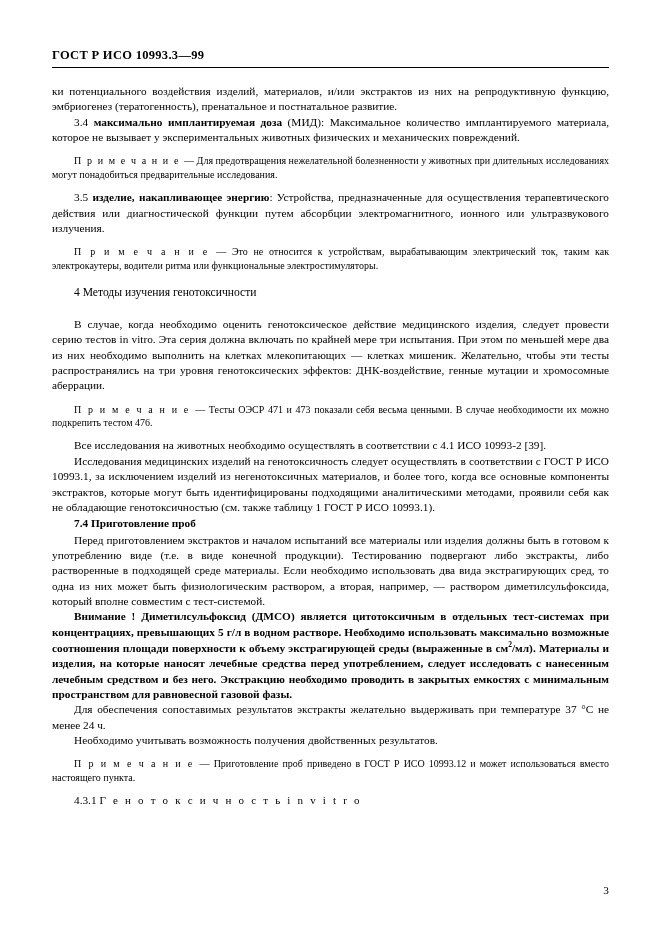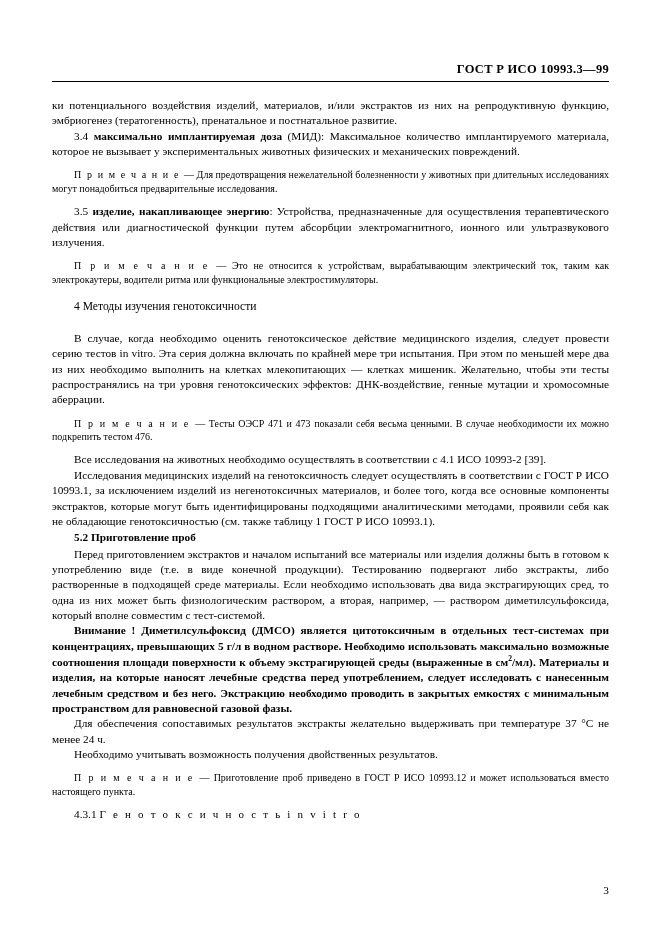--- a/index.html
+++ b/index.html
@@ -16,26 +16,25 @@
     overflow: hidden;
   }
   .page {
     position: relative;
     width: 661px;
     height: 936px;
     box-sizing: border-box;
     padding: 0 52px;
   }
   .header {
-    text-align: right;
     font-family: "Liberation Serif", serif;
     font-size: 12.5px;
     font-weight: bold;
     letter-spacing: 0.3px;
-    padding-top: 62px;
+    padding-top: 48px;
     padding-right: 0;
   }
   .header-rule {
     border-bottom: 1.2px solid #000;
     margin-top: 4px;
     margin-bottom: 16px;
   }
   .body-text {
     font-size: 11.3px;
     line-height: 1.36;
@@ -126,21 +125,21 @@
 
 
     <p class="indent">В случае, когда необходимо оценить генотоксическое действие медицинского изделия, следует провести серию тестов in vitro. Эта серия должна включать по крайней мере три испытания. При этом по меньшей мере два из них необходимо выполнить на клетках млекопитающих — клетках мишеник. Желательно, чтобы эти тесты распространялись на три уровня генотоксических эффектов: ДНК-воздействие, генные мутации и хромосомные аберрации.</p>
 
     <p class="note indent"><span class="spaced">П р и м е ч а н и е </span><span>— Тесты ОЭСР 471 и 473 показали себя весьма ценными. В случае необходимости их можно подкрепить тестом 476.</span></p>
 
     <p class="indent">Все исследования на животных необходимо осуществлять в соответствии с 4.1 ИСО 10993-2 [39].</p>
 
     <p class="indent">Исследования медицинских изделий на генотоксичность следует осуществлять в соответствии с ГОСТ Р ИСО 10993.1, за исключением изделий из негенотоксичных материалов, и более того, когда все основные компоненты экстрактов, которые могут быть идентифицированы подходящими аналитическими методами, проявили себя как не обладающие генотоксичностью (см. также таблицу 1 ГОСТ Р ИСО 10993.1).</p>
 
-    <p class="sub-head-tight">5.2 Приготовление проб</p>
+    <p class="sub-head-tight">7.4 Приготовление проб</p>
 
     <p class="indent">Перед приготовлением экстрактов и началом испытаний все материалы или изделия должны быть в готовом к употреблению виде (т.е. в виде конечной продукции). Тестированию подвергают либо экстракты, либо растворенные в подходящей среде материалы. Если необходимо использовать два вида экстрагирующих сред, то одна из них может быть физиологическим раствором, а вторая, например, — раствором диметилсульфоксида, который вполне совместим с тест-системой.</p>
 
     <p class="warn"><span>Внимание ! Диметилсульфоксид (ДМСО) является цитотоксичным в отдельных тест-системах при концентрациях, превышающих 5 г/л в водном растворе. Необходимо использовать максимально возможные соотношения площади поверхности к объему экстрагирующей среды (выраженные в см</span><sup>2</sup><span>/мл). Материалы и изделия, на которые наносят лечебные средства перед употреблением, следует исследовать с нанесенным лечебным средством и без него. Экстракцию необходимо проводить в закрытых емкостях с минимальным пространством для равновесной газовой фазы.</span></p>
 
     <p class="indent">Для обеспечения сопоставимых результатов экстракты желательно выдерживать при температуре 37 °С не менее 24 ч.</p>
 
     <p class="indent">Необходимо учитывать возможность получения двойственных результатов.</p>
 
     <p class="note indent"><span class="spaced">П р и м е ч а н и е </span><span>— Приготовление проб приведено в ГОСТ Р ИСО 10993.12 и может использоваться вместо настоящего пункта.</span></p>

